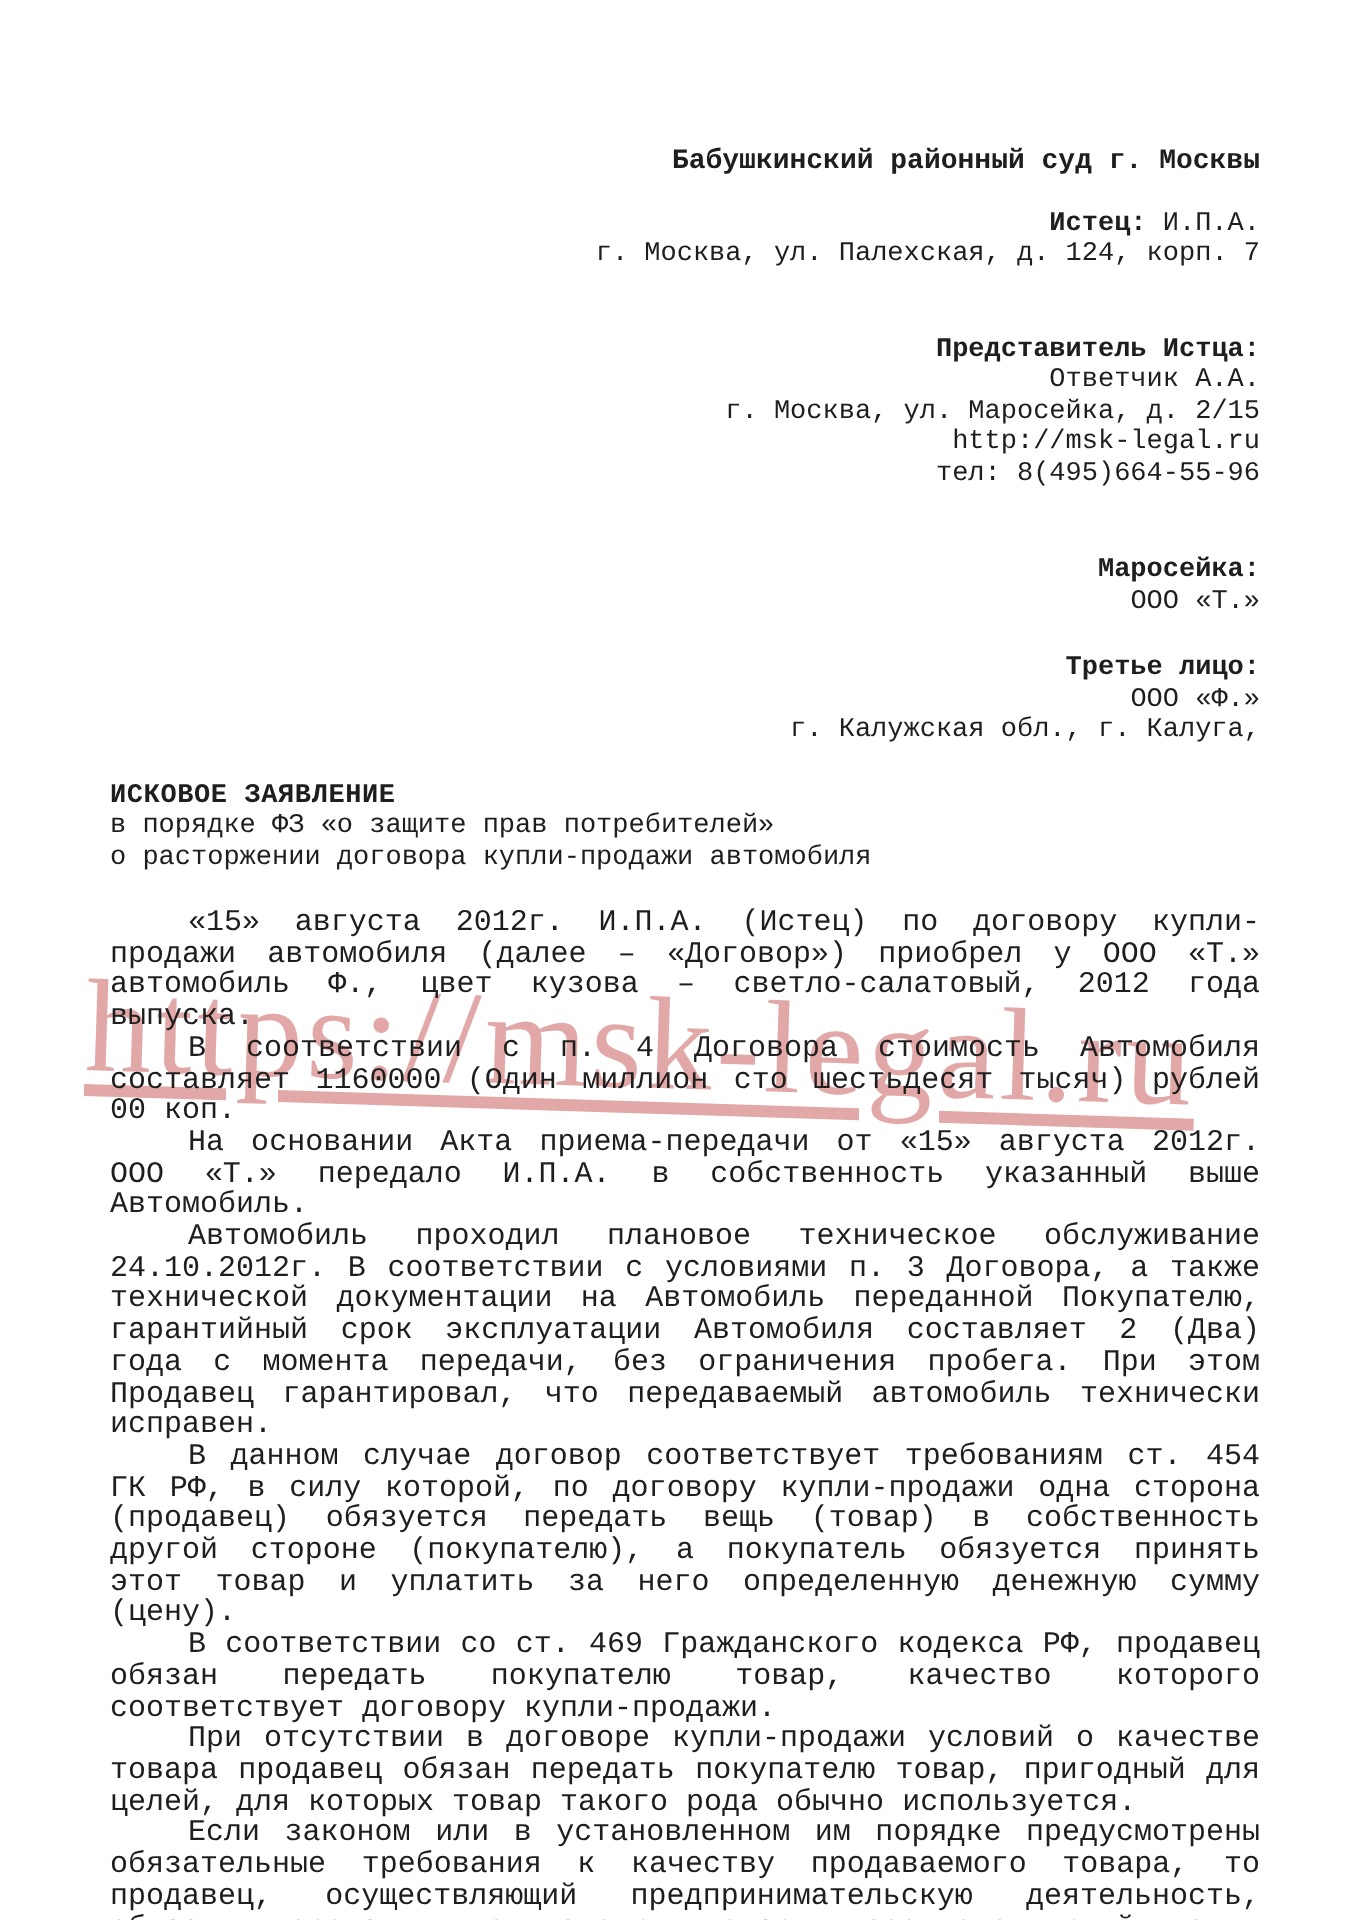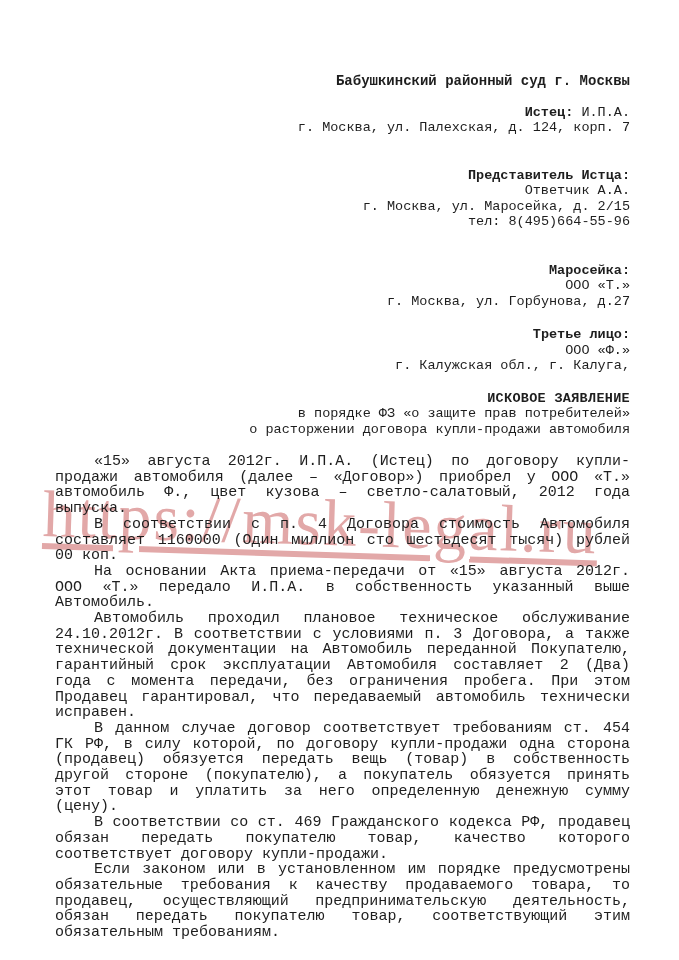--- a/index.html
+++ b/index.html
@@ -45,21 +45,21 @@
     font-size: 13.5px;
     line-height: 15.5px;
   }
   #parties .party:nth-child(1) { margin-top: 15px; }
   #parties .party:nth-child(2) { margin-top: 32px; }
   #parties .party:nth-child(3) { margin-top: 33px; }
   #parties .party:nth-child(4) { margin-top: 18px; }
   .party .b { font-weight: bold; }
   .title-block {
     margin-top: 17px;
-    text-align: right;
+    text-align: left;
     font-size: 13.5px;
     line-height: 15.5px;
   }
   .doc-title { font-weight: bold; letter-spacing: 0.3px; }
   .body-text { margin-top: 17px; }
   .body-text p {
     margin: 0;
     font-size: 15px;
     line-height: 15.7px;
     text-align: justify;
@@ -77,26 +77,26 @@
 
   <div id="parties">
       <div class="party">
         <div><span class="b">Истец:</span> И.П.А.</div>
         <div>г. Москва, ул. Палехская, д. 124, корп. 7</div>
       </div>
       <div class="party">
         <div><span class="b">Представитель Истца:</span></div>
         <div>Ответчик А.А.</div>
         <div>г. Москва, ул. Маросейка, д. 2/15</div>
+        <div>http://msk-legal.ru</div>
         <div>тел: 8(495)664-55-96</div>
       </div>
       <div class="party">
         <div><span class="b">Маросейка:</span></div>
         <div>ООО «Т.»</div>
-        <div>г. Москва, ул. Горбунова, д.27</div>
       </div>
       <div class="party">
         <div><span class="b">Третье лицо:</span></div>
         <div>ООО «Ф.»</div>
         <div>г. Калужская обл., г. Калуга,</div>
       </div>
     </div>
 
   <div class="title-block">
     <div class="doc-title">ИСКОВОЕ ЗАЯВЛЕНИЕ</div>
@@ -104,16 +104,17 @@
     <div class="doc-subtitle">о расторжении договора купли-продажи автомобиля</div>
   </div>
 
   <div class="body-text" id="paragraphs">
       <p>«15» августа 2012г. И.П.А. (Истец) по договору купли-продажи автомобиля (далее – «Договор») приобрел у ООО «Т.» автомобиль Ф., цвет кузова – светло-салатовый, 2012 года выпуска.</p>
       <p>В соответствии с п. 4 Договора стоимость Автомобиля составляет 1160000 (Один миллион сто шестьдесят тысяч) рублей 00 коп.</p>
       <p>На основании Акта приема-передачи от «15» августа 2012г. ООО «Т.» передало И.П.А. в собственность указанный выше Автомобиль.</p>
       <p>Автомобиль проходил плановое техническое обслуживание 24.10.2012г. В соответствии с условиями п. 3 Договора, а также технической документации на Автомобиль переданной Покупателю, гарантийный срок эксплуатации Автомобиля составляет 2 (Два) года с момента передачи, без ограничения пробега. При этом Продавец гарантировал, что передаваемый автомобиль технически исправен.</p>
       <p>В данном случае договор соответствует требованиям ст. 454 ГК РФ, в силу которой, по договору купли-продажи одна сторона (продавец) обязуется передать вещь (товар) в собственность другой стороне (покупателю), а покупатель обязуется принять этот товар и уплатить за него определенную денежную сумму (цену).</p>
       <p>В соответствии со ст. 469 Гражданского кодекса РФ, продавец обязан передать покупателю товар, качество которого соответствует договору купли-продажи.</p>
+      <p>При отсутствии в договоре купли-продажи условий о качестве товара продавец обязан передать покупателю товар, пригодный для целей, для которых товар такого рода обычно используется.</p>
       <p>Если законом или в установленном им порядке предусмотрены обязательные требования к качеству продаваемого товара, то продавец, осуществляющий предпринимательскую деятельность, обязан передать покупателю товар, соответствующий этим обязательным требованиям.</p>
     </div>
 
 </div>
 
 </body></html>

